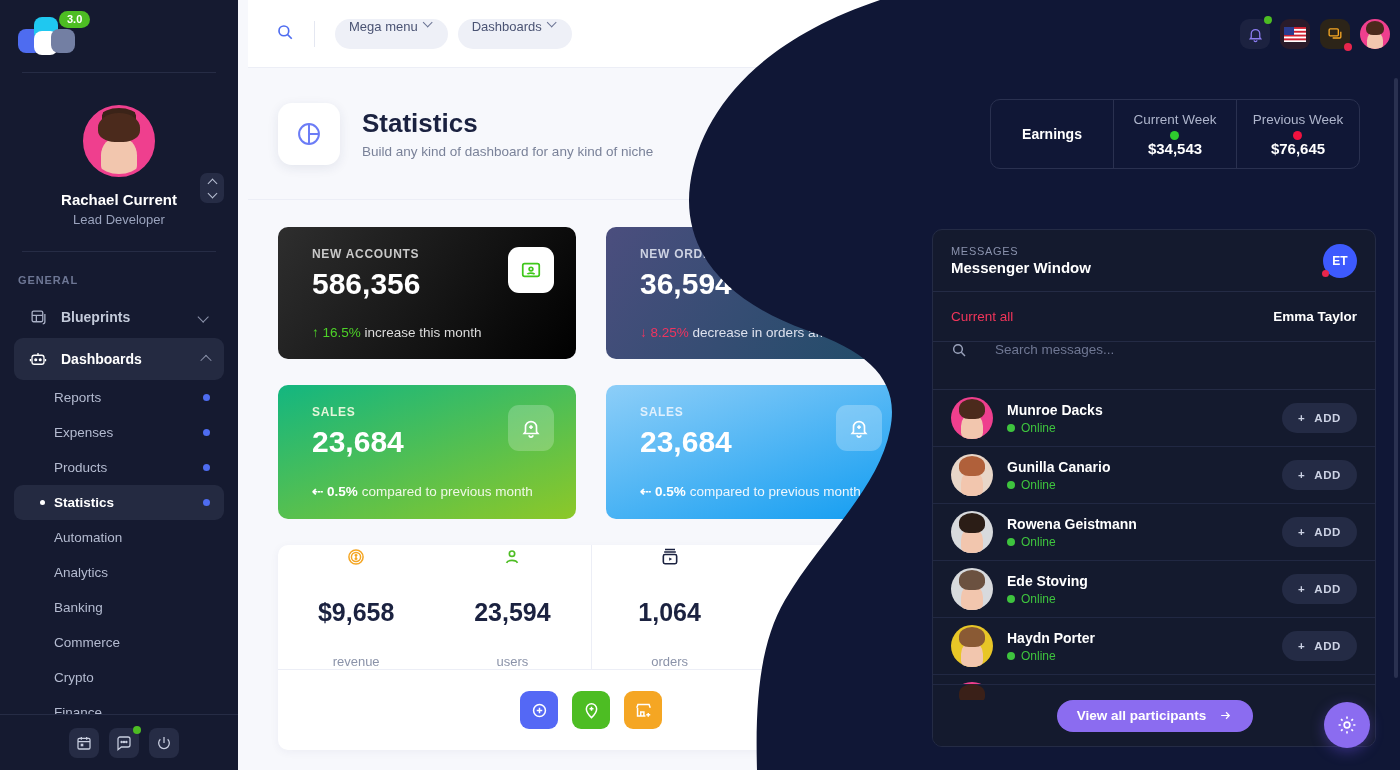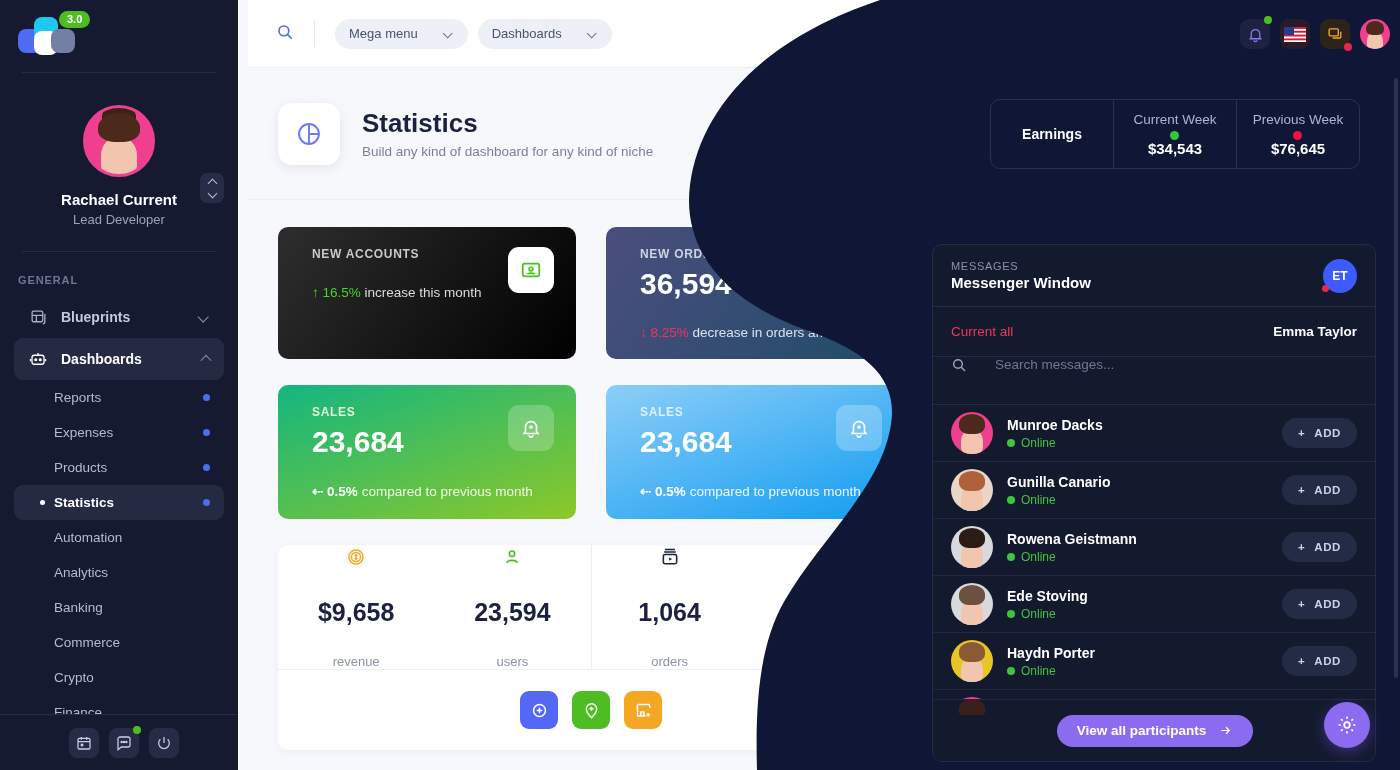--- a/index.html
+++ b/index.html
@@ -91,22 +91,22 @@
 
   
   #topbar {
     position:absolute; left:248px; top:0; width:1152px; height:68px;
     background:#fff; border-bottom:1px solid #eceef6; z-index:5;
     display:flex; align-items:center; padding-left:28px;
   }
   .tb-sep { width:1px; height:26px; background:#e4e7f1; margin:0 20px; }
   .pill {
     background:#eef0f7; color:#4a5373; border-radius:18px; height:30px;
-    display:flex; align-items:center; padding:0 14px; font-size:13px;
-    margin-right:10px; cursor:pointer;gap:20px;
+    display:flex; padding:0 14px; font-size:13px;
+    margin-right:10px; cursor:pointer;
   }
   .pill .pc { margin-left:9px; width:7px; height:7px; border-left:1.6px solid #6b7494; border-top:1.6px solid #6b7494; transform:rotate(-135deg) translate(2px,-2px); }
 
   
   #overlay { position:absolute; left:0; top:0; width:1400px; height:770px; z-index:10; pointer-events:none; }
 
   .ov-ui { position:absolute; z-index:12; }
 
   .tb-icon { width:30px; height:30px; border-radius:9px; display:flex; align-items:center; justify-content:center; position:relative; cursor:pointer; }
   .dotg { position:absolute; right:-2px; top:-3px; width:8px; height:8px; border-radius:50%; background:#4dbd23; }
@@ -164,21 +164,21 @@
   .m-cell { flex:1; display:flex; flex-direction:column; align-items:center; justify-content:space-between; }
   .m-cell.sep { border-right:1px solid #eceef6; }
   .m-ic { height:24px; display:flex; align-items:center; }
   .m-val { font-size:25px; font-weight:bold; color:#1b2240; margin-top:6px; }
   .m-cap { font-size:13px; color:#8b93a9; margin-top:5px; }
   .m-actions { height:80px; display:flex; align-items:center; justify-content:center; gap:14px; }
   .act { width:38px; height:38px; border-radius:9px; display:flex; align-items:center; justify-content:center; cursor:pointer; }
 
   
   #messenger {
-    position:absolute; left:932px; top:244px; width:444px; height:518px;
+    position:absolute; left:932px; top:229px; width:444px; height:518px;
     background:#141a2e; border:1px solid #242b45; border-radius:10px; z-index:13; overflow:hidden;
   }
   .msg-head { height:62px; padding:10px 18px; display:flex; align-items:center; border-bottom:1px solid #242b45; }
   .msg-kicker { color:#8a92ad; font-size:11px; letter-spacing:.7px; }
   .msg-title { color:#fff; font-size:15px; font-weight:bold; margin-top:2px; }
   .et-badge { margin-left:auto; width:34px; height:34px; border-radius:50%; background:#3d5afe;
       color:#fff; font-size:12px; font-weight:bold; display:flex; align-items:center; justify-content:center; position:relative; cursor:pointer; }
   .et-badge .dotr { right:auto; left:-1px; bottom:1px; width:7px; height:7px; }
   .msg-bar { height:50px; display:flex; align-items:center; padding:0 18px; border-bottom:1px solid #242b45; }
   .del-all { color:#f1355a; font-size:13.5px; cursor:pointer; }
@@ -354,20 +354,21 @@
     </svg>
   </div>
   <div style="margin-left:22px">
     <div class="ph-title">Statistics</div>
     <div class="ph-sub">Build any kind of dashboard for any kind of niche</div>
   </div>
 </div>
 
 <div class="card" id="card-accounts">
   <div class="c-label" style="color:#c9c9c9">NEW ACCOUNTS</div>
+  <div class="c-value">586,356</div>
   <div class="c-foot" style="color:#dcdcdc">
     <span style="color:#4dd228"><span>↑</span> <span>16.5%</span></span>
     <span>increase this month</span>
   </div>
   <div class="c-badge" style="background:#fff">
     <svg width="22" height="22" viewBox="0 0 24 24" fill="none" stroke="#3fc71a" stroke-width="1.9">
       <rect x="3" y="5" width="18" height="14" rx="2"></rect>
         <circle cx="12" cy="11" r="2"></circle>
         <path d="M8 16.5c1-1.6 6-1.6 8 0"></path>
     </svg>

